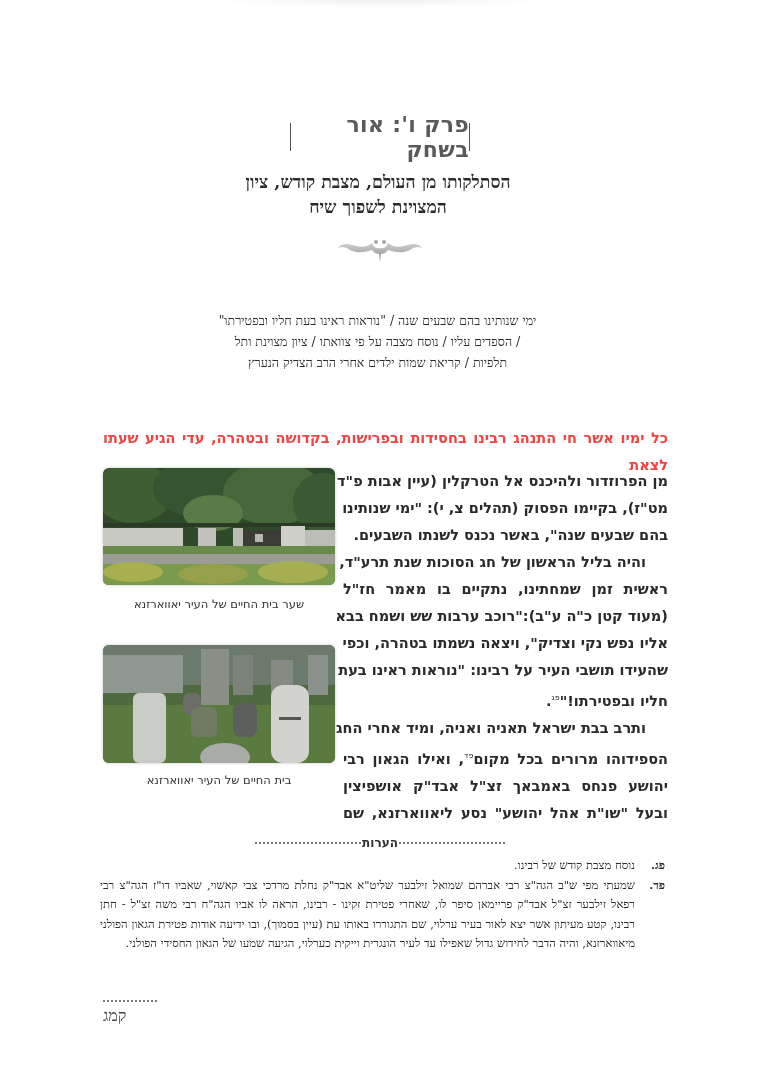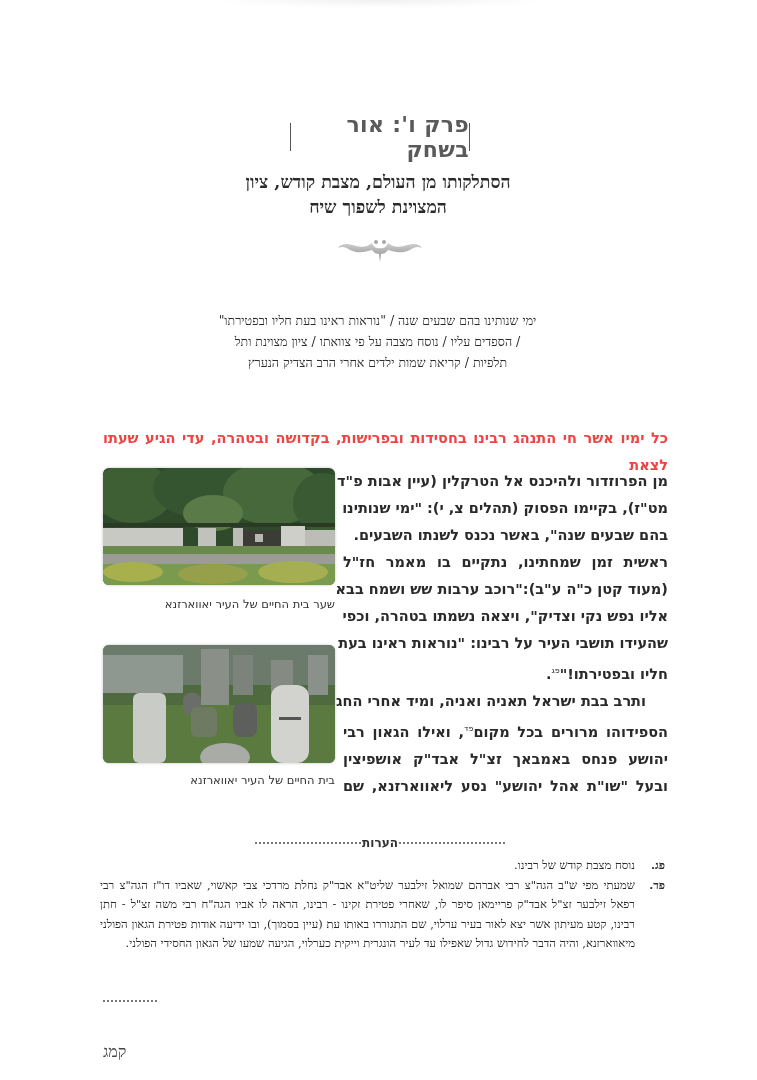--- a/index.html
+++ b/index.html
@@ -53,21 +53,21 @@
     .fn-mark { font-size: 8px; vertical-align: super; font-weight: normal; }
     .strong { font-weight: 900; }
 
     .photo {
       position: absolute; left: 103px; width: 232px; border-radius: 6px; overflow: hidden;
       box-shadow: 0 0 3px rgba(0,0,0,0.25);
     }
     .photo-1 { top: 468px; height: 117px; }
     .photo-2 { top: 645px; height: 118px; }
     .caption {
-      position: absolute; left: 103px; width: 232px; direction: rtl; text-align: right;
+      position: absolute; left: 103px; width: 232px; direction: rtl; text-align: center;
       font-family: "DejaVu Sans", "Liberation Sans", sans-serif; font-size: 11.5px; color: #333;
     }
     .caption-1 { top: 597px; }
     .caption-2 { top: 773px; }
 
     .notes-header {
       position: absolute; left: 255px; top: 835px; width: 250px; height: 16px;
       display: flex; align-items: center; justify-content: center; gap: 1px; direction: rtl;
     }
     .dots { flex: 1; height: 2px; border-top: 2px dotted #777; }
@@ -79,21 +79,21 @@
       position: absolute; left: 100px; top: 856px; width: 565px; direction: rtl;
       font-family: "DejaVu Serif", "Liberation Serif", serif; font-size: 11.5px; line-height: 19.5px; color: #2a2a2a;
     }
     .fn { display: flex; flex-direction: row; }
     .fn-num { width: 30px; flex: 0 0 30px; text-align: right; font-weight: bold; }
     .fn-text { flex: 1; text-align: justify; }
 
     .page-num-rule { position: absolute; left: 103px; top: 1000px; width: 54px; border-top: 2px dotted #777; }
     .page-num {
       position: absolute; left: 103px; top: 1006px; direction: rtl;
-      font-family: "DejaVu Serif", serif; font-size: 16px; color: #444; margin-top: 36px;
+      font-family: "DejaVu Serif", serif; font-size: 16px; color: #444;
     }
   </style>
 </head>
 <body>
 
 <div class="top-shadow"></div>
 
 <div class="chapter-title-box">
   <span class="chapter-title">פרק ו': אור בשחק</span>
 </div>
@@ -121,20 +121,21 @@
   <div>תלפיות / קריאת שמות ילדים אחרי הרב הצדיק הנערץ</div>
 </div>
 
 <div class="body-first">כל ימיו אשר חי התנהג רבינו בחסידות ובפרישות, בקדושה ובטהרה, עדי הגיע שעתו לצאת</div>
 
 <div class="body-col">
   <span class="line">מן הפרוזדור ולהיכנס אל הטרקלין (עיין אבות פ"ד</span>
   <span class="line">מט"ז), בקיימו הפסוק (תהלים צ, י): "ימי שנותינו</span>
   <span class="line last">בהם שבעים שנה", באשר נכנס לשנתו השבעים.</span>
 
+  <span class="line indent">והיה בליל הראשון של חג הסוכות שנת תרע"ד,</span>
   <span class="line">ראשית זמן שמחתינו, נתקיים בו מאמר חז"ל</span>
   <span class="line"><span>(מעוד קטן כ"ה ע"ב):"רוכב ערבות </span><span class="strong">שש ושמח</span><span> בבא</span></span>
   <span class="line">אליו נפש נקי וצדיק", ויצאה נשמתו בטהרה, וכפי</span>
   <span class="line">שהעידו תושבי העיר על רבינו: "נוראות ראינו בעת</span>
   <span class="line last"><span>חליו ובפטירתו!"</span><sup class="fn-mark">פג</sup>.</span>
 
   <span class="line indent">ותרב בבת ישראל תאניה ואניה, ומיד אחרי החג</span>
   <span class="line"><span>הספידוהו מרורים בכל מקום</span><sup class="fn-mark">פד</sup><span>, ואילו הגאון רבי</span></span>
   <span class="line">יהושע פנחס באמבאך זצ"ל אבד"ק אושפיצין</span>
   <span class="line">ובעל "שו"ת אהל יהושע" נסע ליאווארזנא, שם</span>

